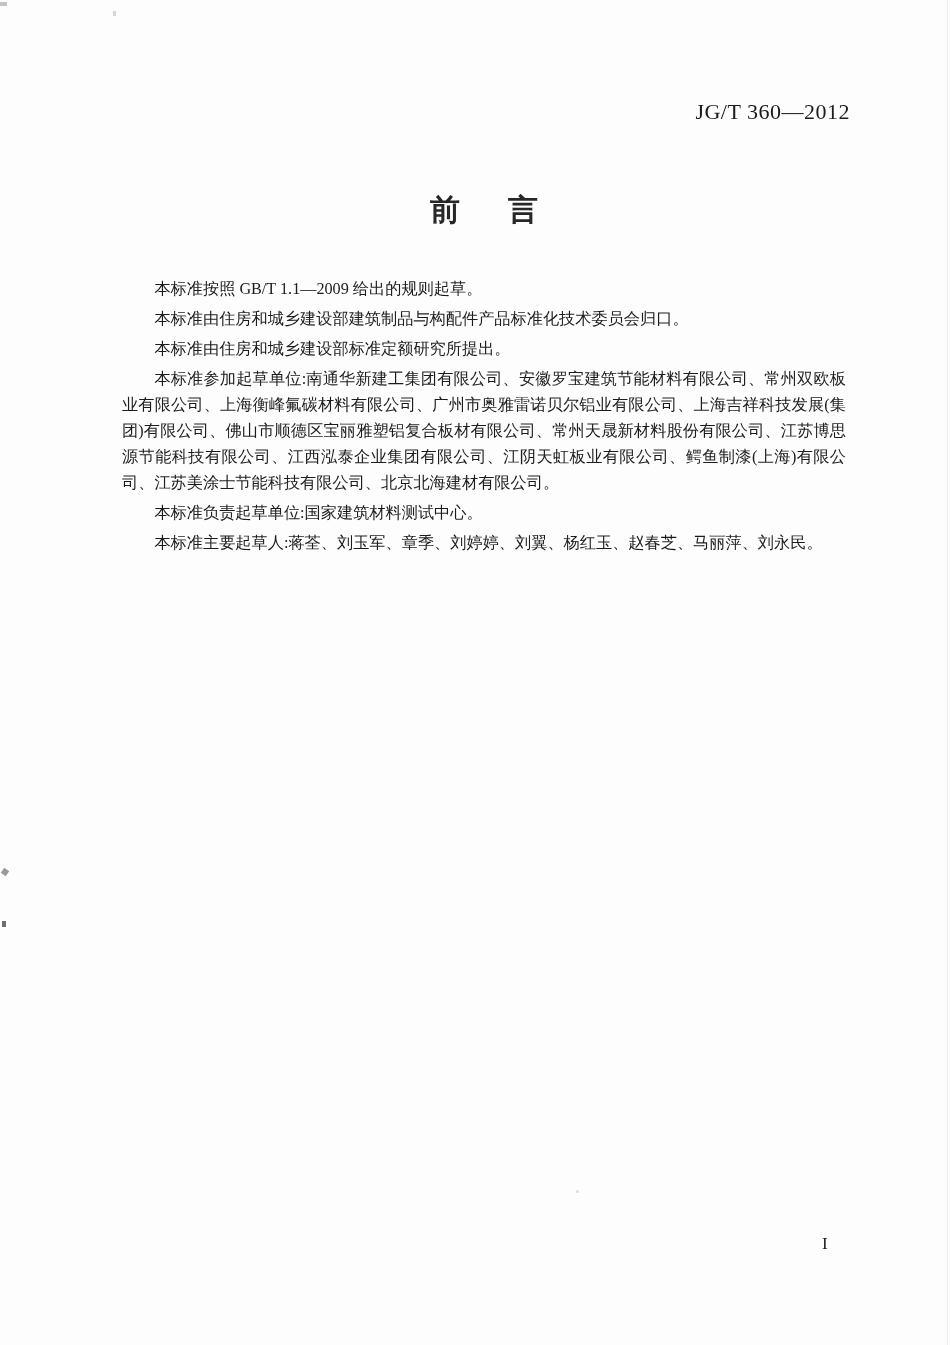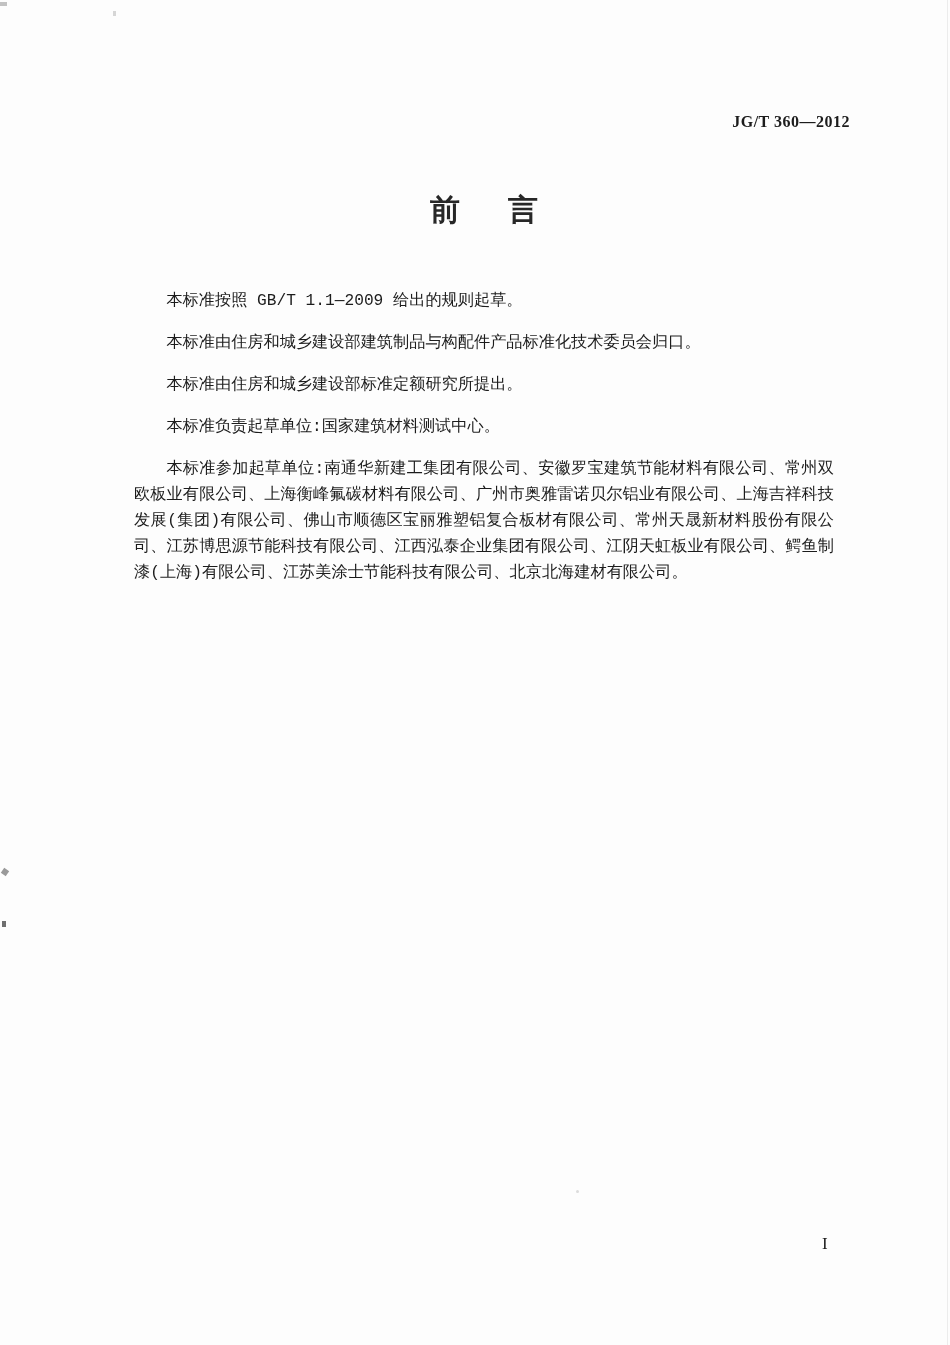--- a/index.html
+++ b/index.html
@@ -20,24 +20,24 @@
   .right-edge-shadow {
     position: absolute;
     top: 0;
     right: 2px;
     width: 1px;
     height: 100%;
     background: #ececec;
   }
   .doc-code {
     position: absolute;
-    top: 113px;
+    top: 99px;
     right: 100px;
-    font-size: 16px;
-    font-weight: bold;
+    font-size: 22px;
+    font-weight: normal;
     letter-spacing: 0.5px;
     white-space: nowrap;
   }
   .title {
     position: absolute;
     top: 192px;
     left: 430px;
     display: flex;
     gap: 48px;
     font-family: "Liberation Sans", sans-serif;
@@ -50,23 +50,22 @@
     position: absolute;
     left: 118px;
     top: 272px;
     width: 732px;
     font-size: 16.2px;
     line-height: 26px;
     text-align: justify;
     text-justify: inter-ideograph;
   }
   .body-text p {
-    margin: 16px;
+    margin: 4px;
     text-indent: 2em;
-    font-family: Liberation Mono, monospace;
   }
   .page-number {
     position: absolute;
     left: 822px;
     top: 1234px;
     font-size: 17px;
   }
   
   .artifact { position: absolute; pointer-events: none; }
   .a1 { left: 0;   top: 2px;    width: 7px; height: 4px; background: #c2c2c2; }
@@ -86,22 +85,23 @@
 
   <h1 class="title" style="margin:0;">
     <span>前</span>
     <span>言</span>
   </h1>
 
   <div class="body-text">
     <p>本标准按照 GB/T 1.1—2009 给出的规则起草。</p>
     <p>本标准由住房和城乡建设部建筑制品与构配件产品标准化技术委员会归口。</p>
     <p>本标准由住房和城乡建设部标准定额研究所提出。</p>
+    <p>本标准参加起草单位:南通华新建工集团有限公司、安徽罗宝建筑节能材料有限公司、常州双欧板业有限公司、上海衡峰氟碳材料有限公司、广州市奥雅雷诺贝尔铝业有限公司、上海吉祥科技发展(集团)有限公司、佛山市顺德区宝丽雅塑铝复合板材有限公司、常州天晟新材料股份有限公司、江苏博思源节能科技有限公司、江西泓泰企业集团有限公司、江阴天虹板业有限公司、鳄鱼制漆(上海)有限公司、江苏美涂士节能科技有限公司、北京北海建材有限公司。</p>
     <p>本标准负责起草单位:国家建筑材料测试中心。</p>
-    <p>本标准参加起草单位:南通华新建工集团有限公司、安徽罗宝建筑节能材料有限公司、常州双欧板业有限公司、上海衡峰氟碳材料有限公司、广州市奥雅雷诺贝尔铝业有限公司、上海吉祥科技发展(集团)有限公司、佛山市顺德区宝丽雅塑铝复合板材有限公司、常州天晟新材料股份有限公司、江苏博思源节能科技有限公司、江西泓泰企业集团有限公司、江阴天虹板业有限公司、鳄鱼制漆(上海)有限公司、江苏美涂士节能科技有限公司、北京北海建材有限公司。</p>
+    <p>本标准主要起草人:蒋荃、刘玉军、章季、刘婷婷、刘翼、杨红玉、赵春芝、马丽萍、刘永民。</p>
   </div>
 
   <div class="page-number">I</div>
 
   <div class="artifact a1"></div>
   <div class="artifact a2"></div>
   <div class="artifact a3"></div>
   <div class="artifact a4"></div>
   <div class="artifact a5"></div>
 

